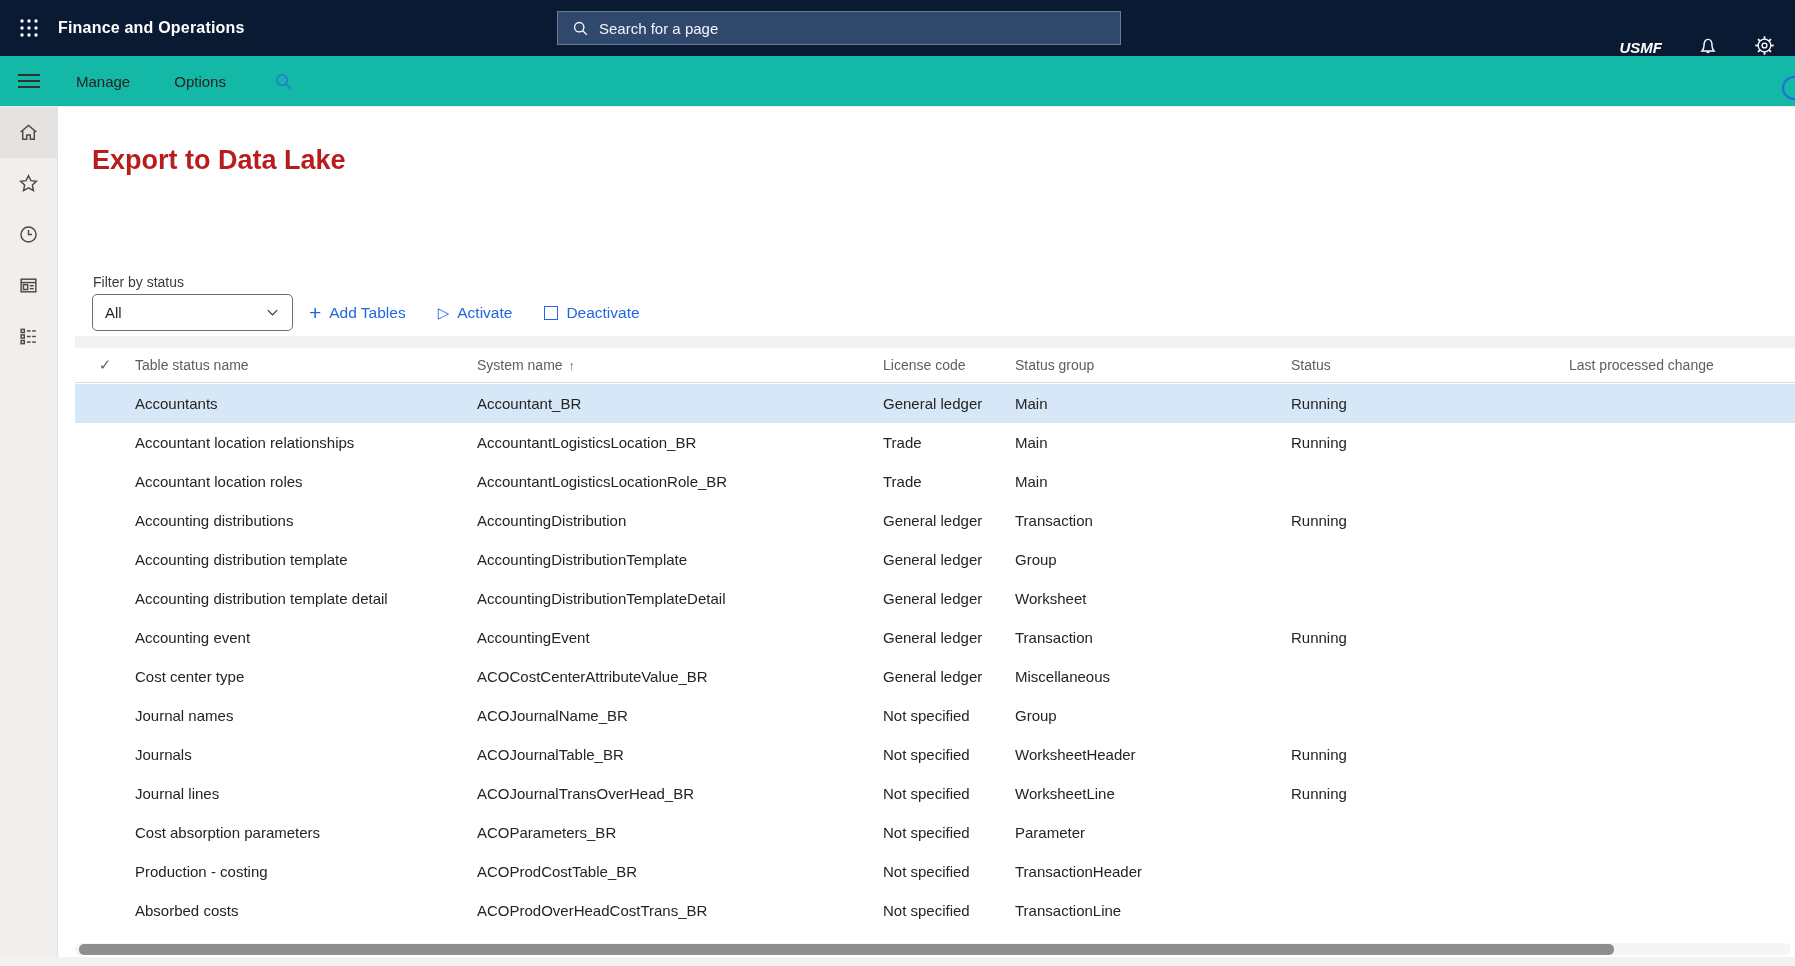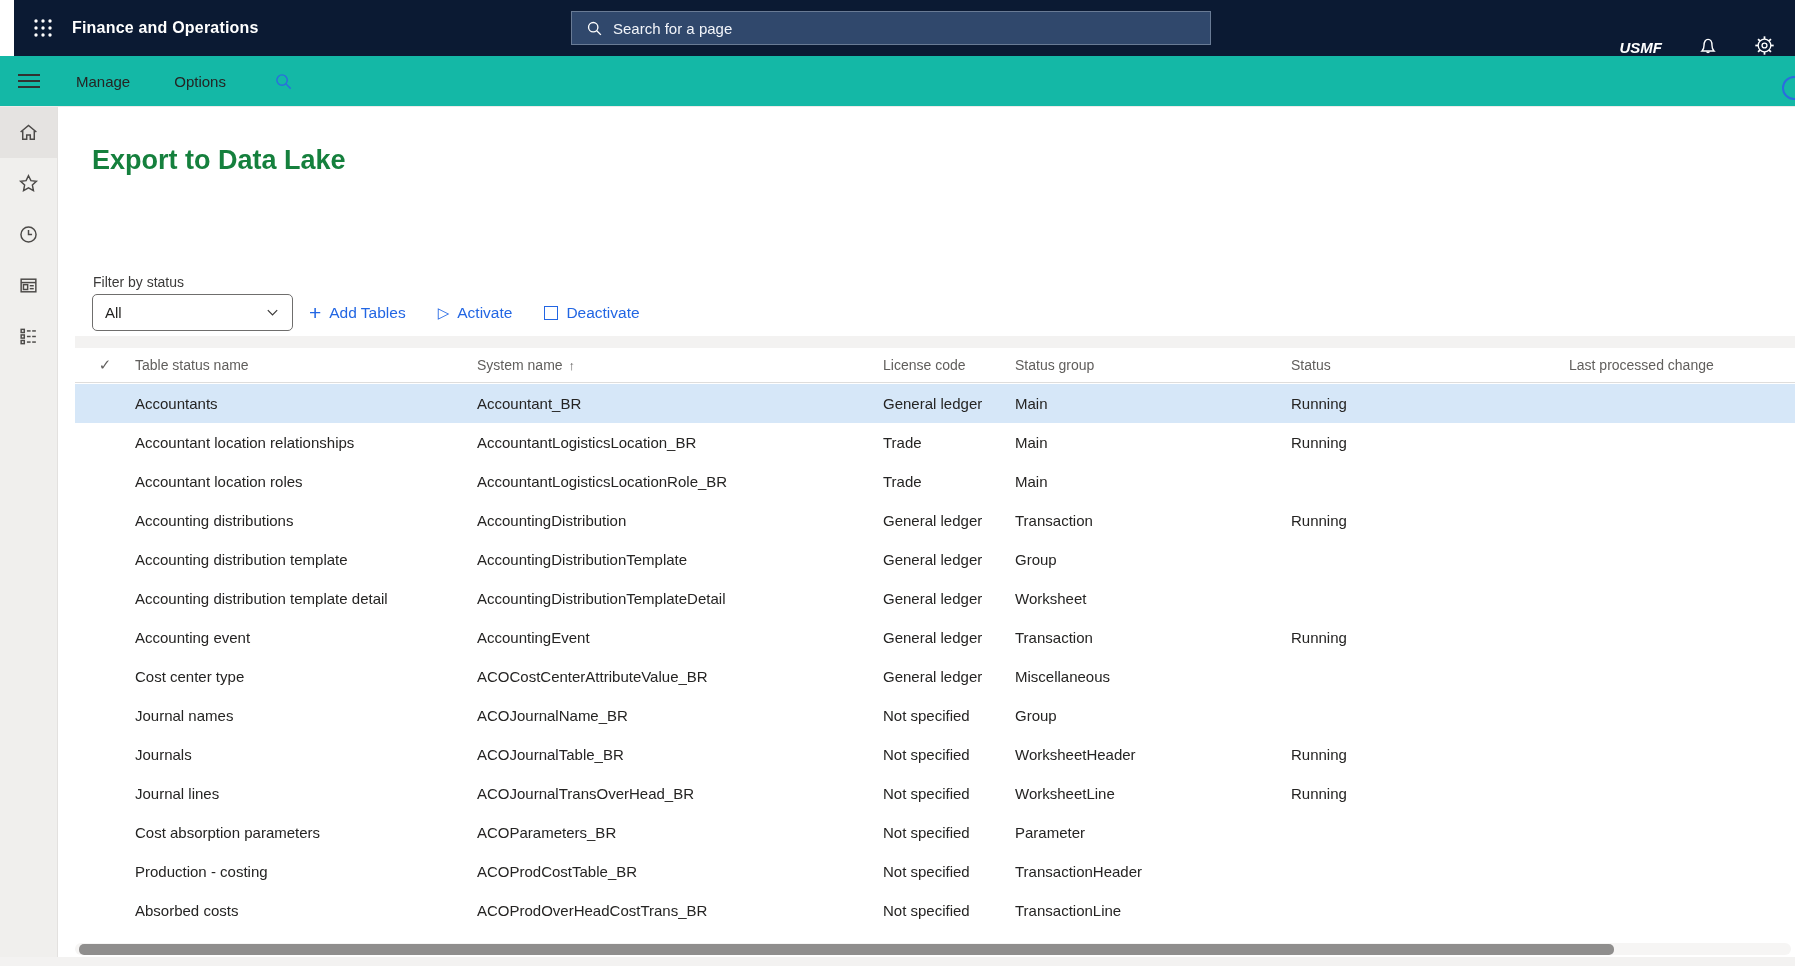--- a/index.html
+++ b/index.html
@@ -4,27 +4,27 @@
 <style>
   * { margin:0; padding:0; box-sizing:border-box; }
   html,body { width:1795px; height:966px; }
   body {
     position:relative; overflow:hidden; background:#ffffff;
     font-family:"Liberation Sans", sans-serif; color:#252423;
   }
 
   
   .topbar {
-    position:absolute; top:0; left:14px; right:0; height:56px;
+    position:absolute; top:0; left:0; right:0; height:56px;
     background:#0b1a33; color:#ffffff; display:flex; align-items:center;
   }
   .waffle { width:58px; height:56px; display:flex; align-items:center; justify-content:center; cursor:pointer; }
   .app-title { font-size:16px; font-weight:700; letter-spacing:.2px; }
   .top-search {
-    position:absolute; left:557px; top:11px; width:640px; height:34px;
+    position:absolute; left:557px; top:11px; width:564px; height:34px;
     background:#30486c; border:1px solid rgba(255,255,255,.28);
     display:flex; align-items:center; padding-left:14px; gap:10px;
   }
   .top-search .ph { font-size:15px; color:#f2f5fa; }
   .top-right { position:absolute; right:20px; top:0; height:56px; display:flex; align-items:flex-end; gap:36px;font-style:italic; }
   .company { font-size:15px; font-weight:600; }
   .tb-icon { display:flex; align-items:center; justify-content:center; cursor:pointer; }
 
   
   .actionpane {
@@ -46,21 +46,21 @@
     position:absolute; top:107px; left:0; bottom:0; width:58px;
     background:#f0efed; border-right:1px solid #e3e1df;
   }
   .side-item { height:51px; display:flex; align-items:center; justify-content:center; cursor:pointer; }
   .side-item.active { background:#e5e3e1; }
 
   
   .content { position:absolute; top:107px; left:59px; right:0; bottom:9px; background:#ffffff; }
   .bottom-strip { position:absolute; left:0; right:0; bottom:0; height:9px; background:#f3f2f1; }
 
-  .page-title { position:absolute; left:33px; top:38px; font-size:27px; font-weight:700; color:#15803d; }
+  .page-title { position:absolute; left:33px; top:38px; font-size:27px; font-weight:700; color:#b91c1c; }
 
   .tabs { position:absolute; left:33px; top:104px; display:flex; gap:34px; }
   .tab { font-size:15.5px; padding-bottom:9px; cursor:pointer; color:#605e5c; }
   .tab.active { color:#201f1e; border-bottom:3px solid #2266e3; padding-right:22px; }
 
   .filter-label { position:absolute; left:34px; top:167px; font-size:14px; color:#3b3a39; }
   .dropdown {
     position:absolute; left:33px; top:187px; width:201px; height:37px;
     border:1px solid #6f6e6d; border-radius:5px; background:#fff;
     display:flex; align-items:center; justify-content:space-between;

